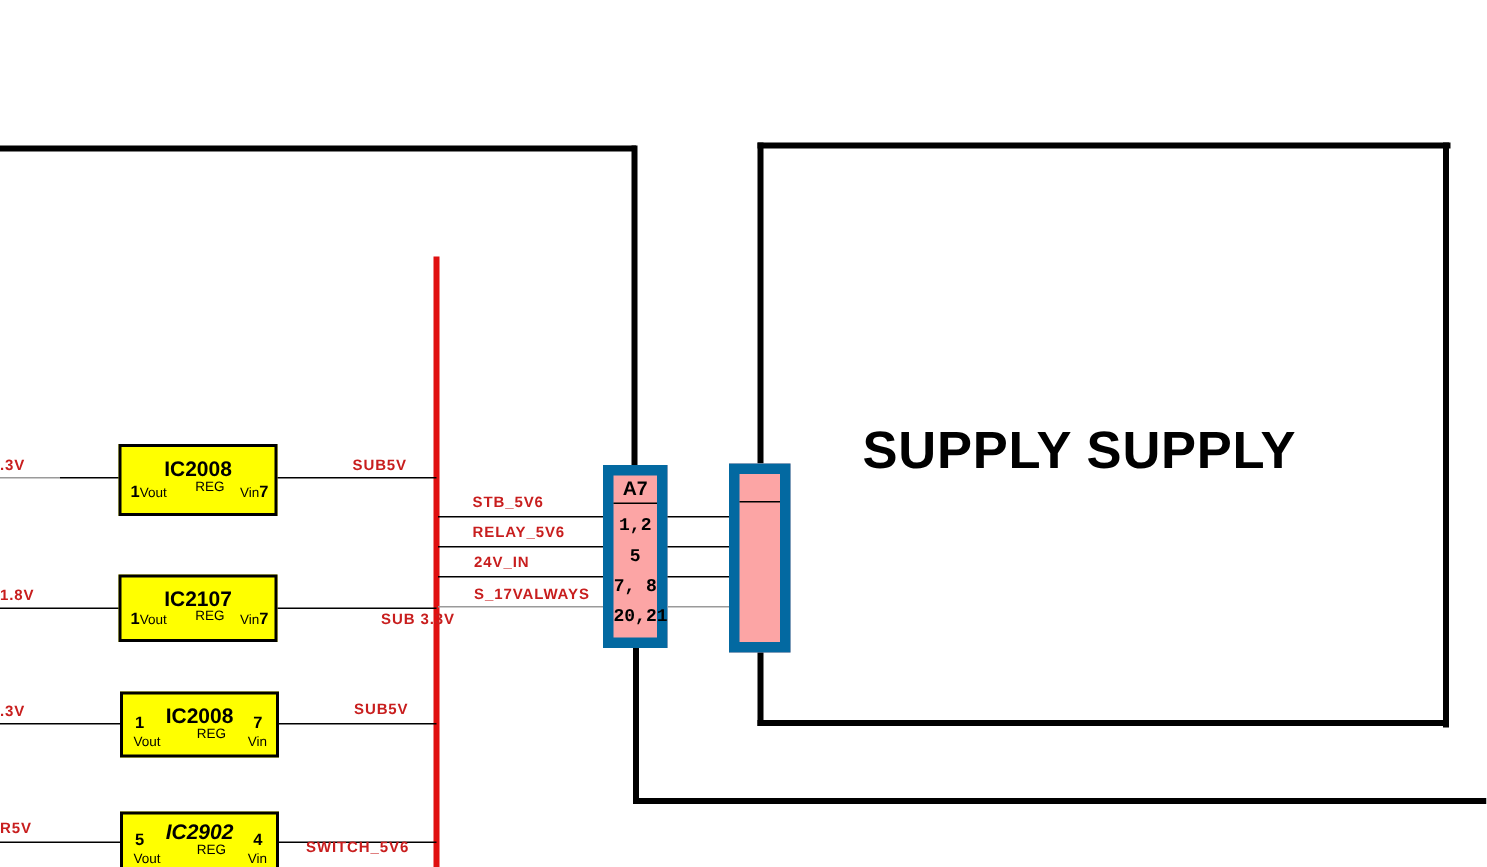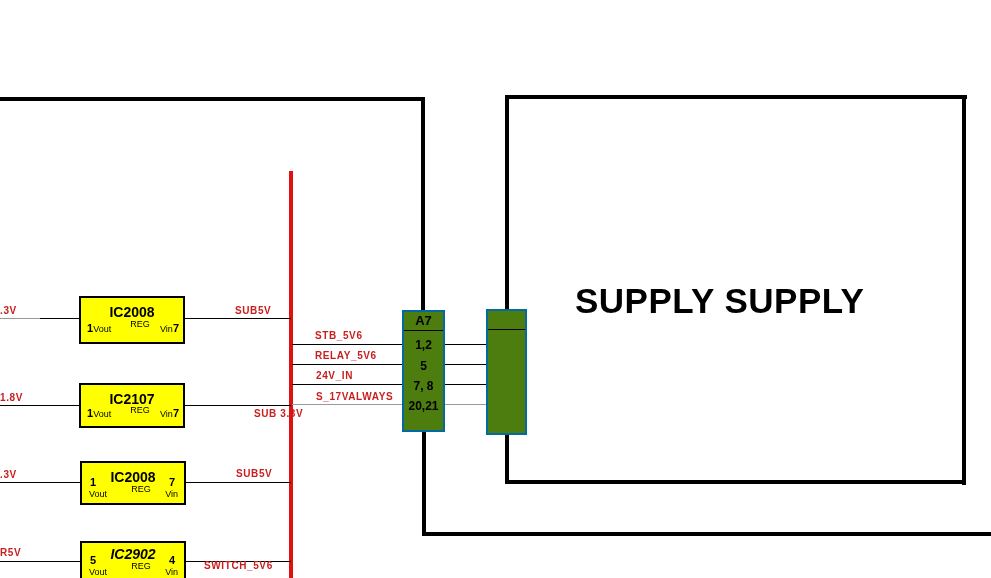--- a/index.html
+++ b/index.html
@@ -7,23 +7,23 @@
     .hline { position: absolute; background: #000; }
     .vline { position: absolute; background: #000; }
     .thin { height: 1px; background: #000; position: absolute; }
     .gray { background: #9a9a9a; }
     .label-red { position: absolute; color: #c81e1e; font-weight: bold; font-size: 10px; letter-spacing: 0.6px; white-space: nowrap; font-family: Liberation Sans, sans-serif; }
     .ic { position: absolute; background: #ffff00; border: 2px solid #000; box-sizing: border-box; width: 106px; }
     .ic .name { position: absolute; left: 0; right: 0; text-align: center; font-weight: bold; font-size: 14px; color: #000; }
     .ic .reg { position: absolute; left: 16px; right: 0; text-align: center; font-size: 9px; color: #000; }
     .ic .pin { position: absolute; font-size: 9px; color: #000; white-space: nowrap; }
     .ic .pin b { font-size: 11px; }
-    .conn { position: absolute; border: 2px solid #0369a1; background: #4d7c0f; box-sizing: border-box; }
+    .conn { position: absolute; border: 7px solid #0369a1; background: #fca5a5; box-sizing: border-box; }
     .conn .title { position: absolute; left: 0; right: 0; top: 0; height: 18px; border-bottom: 1px solid #000; text-align: center; font-weight: bold; font-size: 13px; line-height: 18px; }
-    .conn .pinnum { position: absolute; left: 0; right: 0; text-align: center; font-weight: bold; font-size: 12px; }
+    .conn .pinnum { position: absolute; left: 0; right: 0; text-align: center; font-weight: bold; font-size: 12px; font-family: Liberation Mono, monospace; }
     .ps-title { position: absolute; font-weight: bold; font-size: 35px; color: #000; letter-spacing: 0.5px; white-space: nowrap; font-family: "Liberation Sans", sans-serif; }
   </style>
 </head>
 <body>
 
 <div class="hline" style="left:0; top:97px; width:424px; height:4px;"></div>
 <div class="vline" style="left:421px; top:97px; width:4px; height:215px;"></div>
 <div class="vline" style="left:422px; top:432px; width:4px; height:104px;"></div>
 <div class="hline" style="left:422px; top:532px; width:569px; height:4px;"></div>
 

